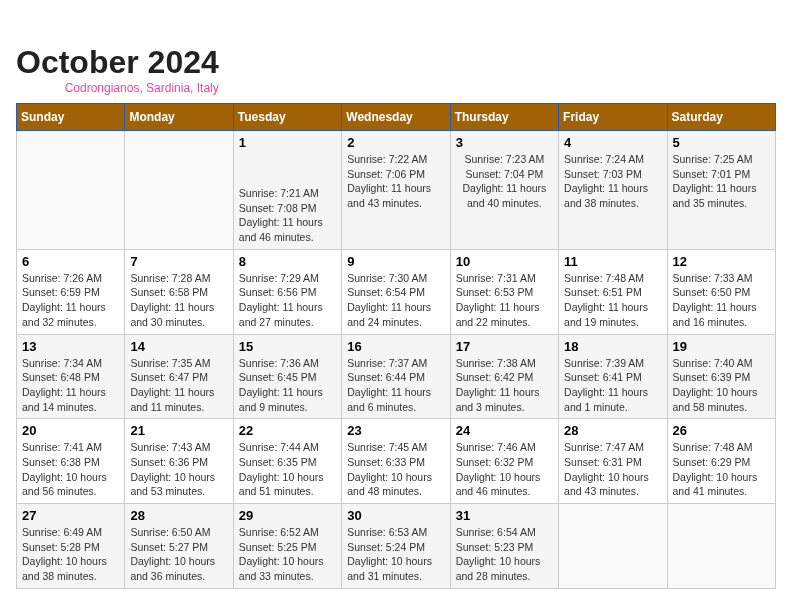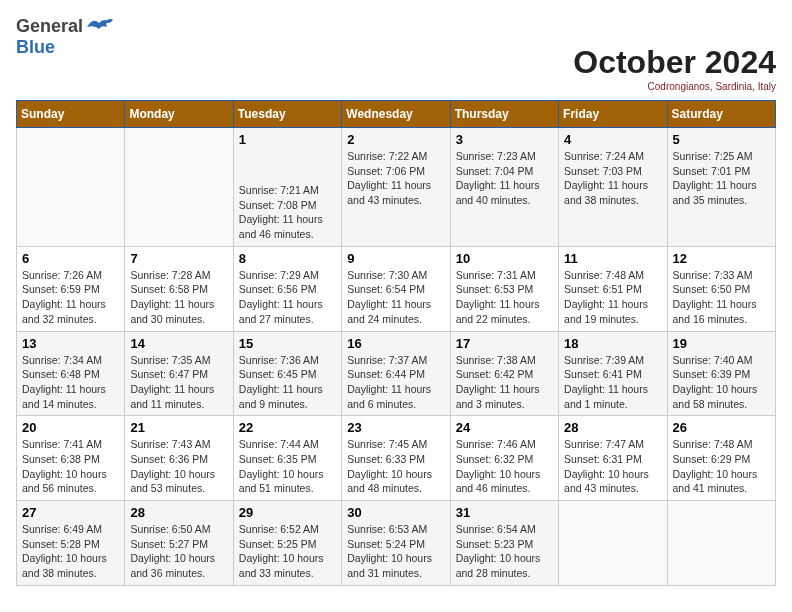--- a/index.html
+++ b/index.html
@@ -24,22 +24,22 @@
     .title-area {
       text-align: right;
     }
     .month-title {
       font-size: 32px;
       font-weight: bold;
       color: #222;
       margin-top: 28px;
     }
     .subtitle {
-      font-size: 10px;
-      color: #7f1d1d;
+      font-size: 12px;
+      color: #ec4899;
     }
     .calendar {
       width: 100%;
       border-collapse: collapse;
       font-size: 11px;
     }
     .calendar thead th {
       background-color: #a16207;
       color: #fff;
       padding: 6px 4px;
@@ -86,30 +86,20 @@
       width: 28px;
       height: 20px;
       margin-left: 2px;
       margin-top: -4px;
     }
   </style>
 </head>
 <body>
 
 <div class="header">
-  <div class="logo">
-    <div class="logo-row">
-      <span class="logo-text-general">General</span>
-      <svg class="logo-bird" viewBox="0 0 28 20">
-        <path d="M2 12 Q8 2 14 8 Q18 3 24 6 Q20 8 22 12 Q16 10 14 14 Q10 10 2 12Z" fill="#2e6db4"></path>
-        <path d="M22 5 Q26 3 28 5 Q26 8 22 8Z" fill="#2e6db4"></path>
-      </svg>
-    </div>
-    <span class="logo-text-blue">Blue</span>
-  </div>
   <div class="title-area">
     <div class="month-title">October 2024</div>
     <div class="subtitle">Codrongianos, Sardinia, Italy</div>
   </div>
 </div>
 
 <table class="calendar">
   <thead>
     <tr>
     <th>Sunday</th>
@@ -132,21 +122,21 @@
 Daylight: 11 hours and 46 minutes.</div>
         </td>
         <td>
           <span class="day-number">2</span>
           <div class="day-info" style="white-space: pre-line;">Sunrise: 7:22 AM
 Sunset: 7:06 PM
 Daylight: 11 hours and 43 minutes.</div>
         </td>
         <td>
           <span class="day-number">3</span>
-          <div class="day-info" style="white-space: pre-line;">Sunrise: 7:23 AM
+          <div class="day-info" style="white-space: pre-line; text-align: center;">Sunrise: 7:23 AM
 Sunset: 7:04 PM
 Daylight: 11 hours and 40 minutes.</div>
         </td>
         <td>
           <span class="day-number">4</span>
           <div class="day-info" style="white-space: pre-line;">Sunrise: 7:24 AM
 Sunset: 7:03 PM
 Daylight: 11 hours and 38 minutes.</div>
         </td>
         <td>

